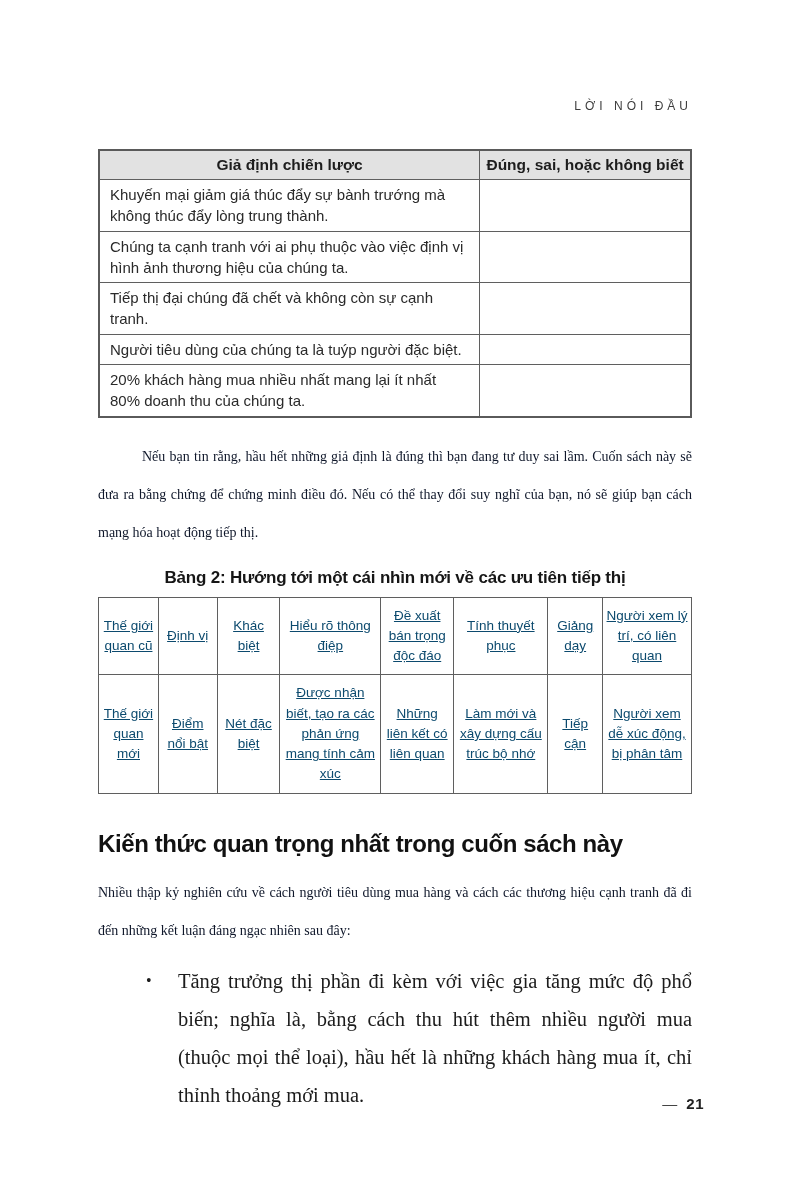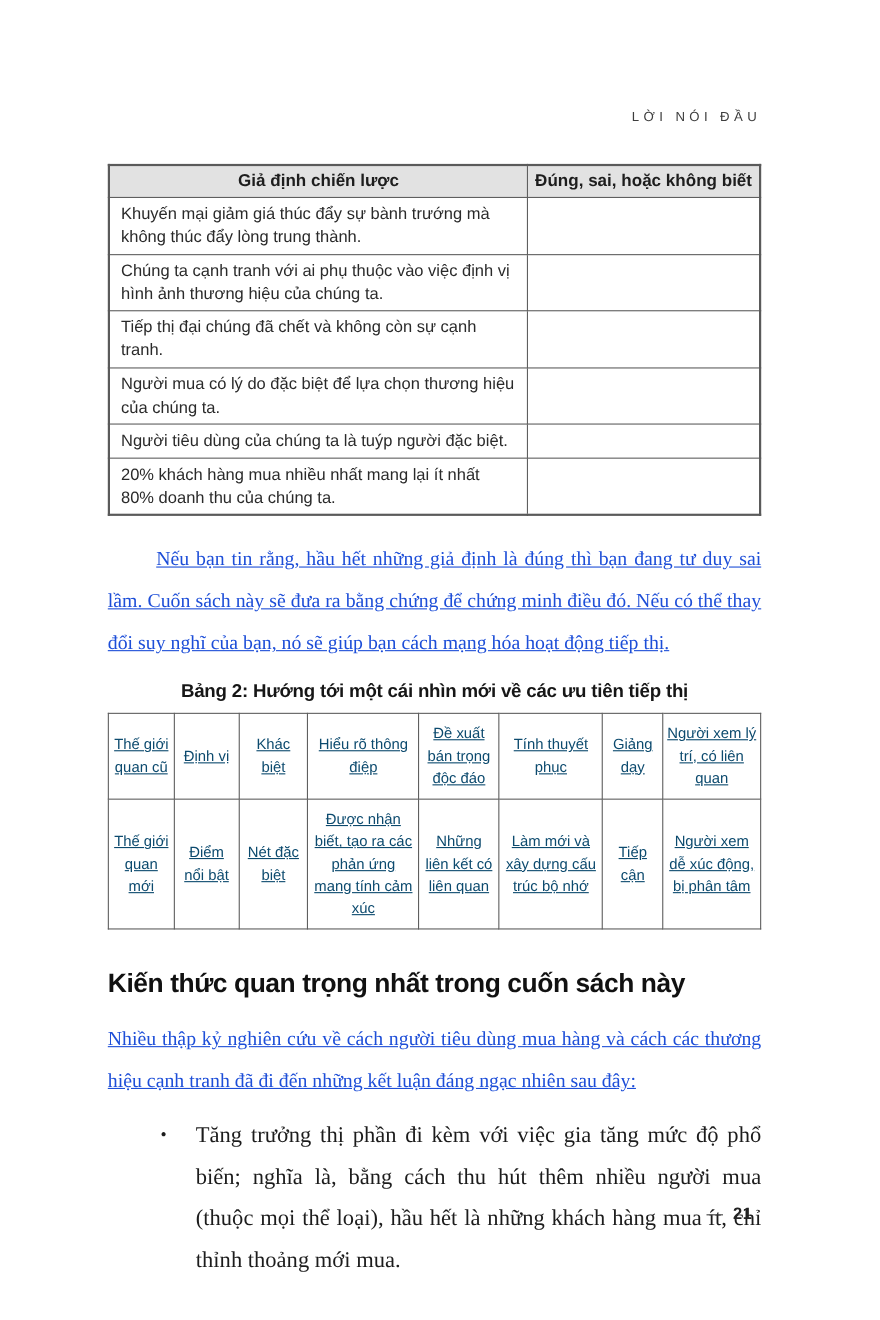--- a/index.html
+++ b/index.html
@@ -48,26 +48,25 @@
     line-height: 1.42;
     text-align: left;
     vertical-align: middle;
   }
   table.t1 td.answer { width: 35.7%; }
   table.t1 td.assumption { width: 64.3%; }
 
   
   .para {
     font-family: "Liberation Serif", serif;
-    font-size: 18px;
+    font-size: 14px;
     line-height: 38px;
     text-align: justify;
-    color: #1d4ed8;
+    color: #0f172a;
     margin-top: 20px;
-    text-decoration: underline;
   }
   .para.indent { text-indent: 44px; }
 
   
   .t2-caption {
     margin-top: 16px;
     text-align: center;
     font-weight: bold;
     font-size: 17px;
     letter-spacing: -0.2px;
@@ -116,21 +115,21 @@
     left: 48px;
     top: 0;
     font-family: "Liberation Serif", serif;
     font-size: 16px;
   }
 
   
   .footer {
     position: absolute;
     top: 1095px;
-    right: 116px;
+    right: 96px;
     font-size: 15px;
     color: #222222;
   }
   .footer .dash { font-weight: normal; margin-right: 9px; color: #444; }
   .footer .num { font-weight: bold; letter-spacing: 0.5px; }
 </style>
 </head>
 <body>
 
 <div class="page">
@@ -148,24 +147,20 @@
       <tr>
         <td class="assumption">Khuyến mại giảm giá thúc đẩy sự bành trướng mà không thúc đẩy lòng trung thành.</td>
         <td class="answer"></td>
       </tr>
       <tr>
         <td class="assumption">Chúng ta cạnh tranh với ai phụ thuộc vào việc định vị hình ảnh thương hiệu của chúng ta.</td>
         <td class="answer"></td>
       </tr>
       <tr>
         <td class="assumption">Tiếp thị đại chúng đã chết và không còn sự cạnh tranh.</td>
-        <td class="answer"></td>
-      </tr>
-      <tr>
-        <td class="assumption">Người mua có lý do đặc biệt để lựa chọn thương hiệu của chúng ta.</td>
         <td class="answer"></td>
       </tr>
       <tr>
         <td class="assumption">Người tiêu dùng của chúng ta là tuýp người đặc biệt.</td>
         <td class="answer"></td>
       </tr>
       <tr>
         <td class="assumption">20% khách hàng mua nhiều nhất mang lại ít nhất 80% doanh thu của chúng ta.</td>
         <td class="answer"></td>
       </tr>

